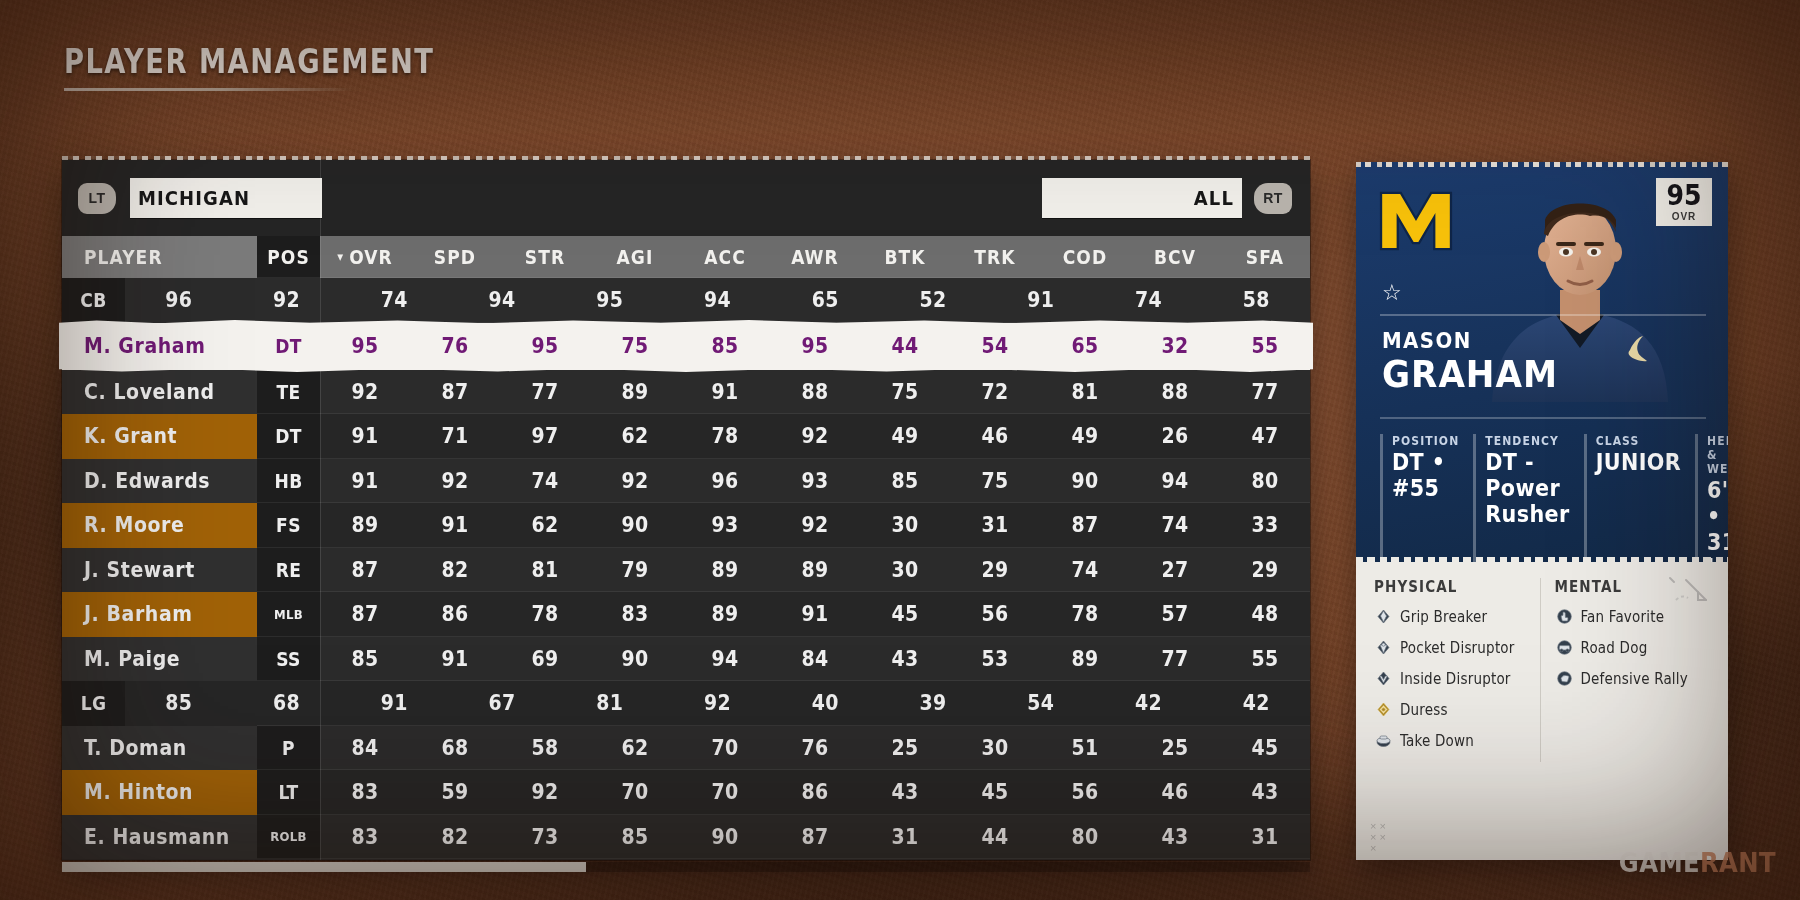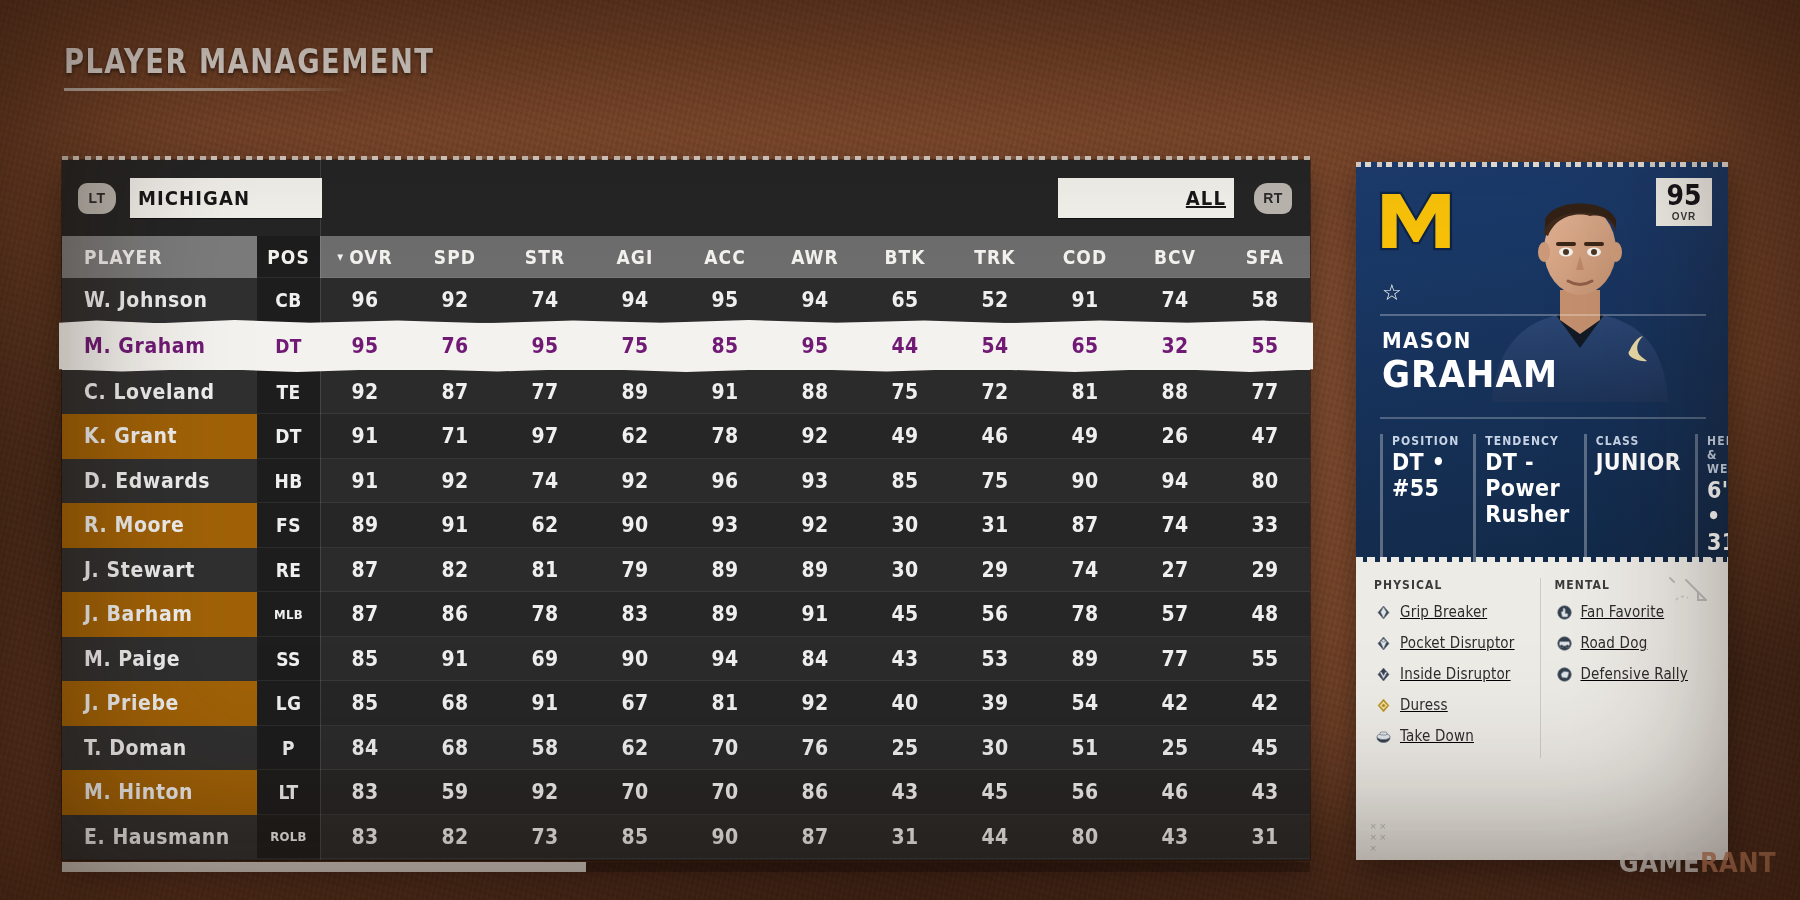--- a/index.html
+++ b/index.html
@@ -70,21 +70,21 @@
   }
   .bumper.rb { border-radius: 14px 9px 9px 14px; }
   .filter-box {
     height: 40px; background: #f1efea; color: #171717;
     display: flex; align-items: center;
     font-family: "DejaVu Sans Condensed", "Liberation Sans Narrow", "Liberation Sans", sans-serif;
     font-weight: 700; font-size: 20px; letter-spacing: 1.1px;
     padding: 0 8px; box-shadow: 0 1px 0 rgba(0,0,0,0.5);
   }
   #team-filter { margin-left: 14px; width: 192px; }
-  #type-filter { width: 176px; justify-content: flex-end; margin-right: 20px; text-decoration: underline; }
+  #type-filter { width: 200px; justify-content: flex-end; margin-right: 12px; }
   .spacer { flex: 1 1 auto; }
 
   
   .tbl { width: 100%; font-family: "DejaVu Sans Condensed", "Liberation Sans Narrow", "Liberation Sans", sans-serif; }
   .trow { display: flex; align-items: stretch; height: 44.5px; position: relative; }
   .thead { height: 42px; }
   .thead .cell { background: #6d6d6d; color: #f2f1ee; font-size: 19px; letter-spacing: 1.1px; font-weight: 700; }
   .thead .cell.c-player { background: #7b7b7b; }
   .thead .cell.c-pos { background: #6a6a6a; }
   .cell {
@@ -189,23 +189,23 @@
   .card-bottom::before {
     content:""; position:absolute; left:0; right:0; top:-5px; height:8px;
     background: repeating-linear-gradient(90deg, #edebe6 0 7px, rgba(0,0,0,0) 7px 11px, #edebe6 11px 19px, rgba(0,0,0,0) 19px 24px);
   }
   .ab-cols { display: flex; gap: 0; }
   .ab-col { flex: 1 1 0; }
   .ab-col.left { border-right: 1px solid #cfccc5; padding-right: 10px; }
   .ab-col.right { padding-left: 14px; }
   .ab-head {
     font-family: "DejaVu Sans Condensed","Liberation Sans Narrow","Liberation Sans",sans-serif;
-    font-size: 12px; letter-spacing: 1.1px; color: #3b3b3b; font-weight: 700; margin-bottom: 11px;
-  }
-  .ab-item { display: flex; gap: 7px; margin-bottom: 12px; text-decoration: underline; }
+    font-size: 15px; letter-spacing: 1.1px; color: #3b3b3b; font-weight: 700; margin-bottom: 11px;
+  }
+  .ab-item { display: flex; align-items: center; gap: 7px; margin-bottom: 12px; }
   .ab-item .lbl {
     font-family: "DejaVu Sans Condensed","Liberation Sans Narrow","Liberation Sans",sans-serif;
     font-size: 15px; color: #2c2c2c; letter-spacing: 0.2px;
   }
   .ab-ic { width: 19px; height: 19px; flex: 0 0 19px; }
   .ab-ic svg { display: block; width: 19px; height: 19px; }
 
   .dpad-hint { position: absolute; right: 14px; top: 12px; width: 48px; height: 34px; opacity: 0.5; }
   .xs-hint { position: absolute; left: 14px; bottom: 6px; opacity: 0.45; color: #7b7b7b; font-size: 11px; line-height: 11px; }
 
@@ -248,21 +248,20 @@
         <div class="cell c-stat">ACC</div>
         <div class="cell c-stat">AWR</div>
         <div class="cell c-stat">BTK</div>
         <div class="cell c-stat">TRK</div>
         <div class="cell c-stat">COD</div>
         <div class="cell c-stat">BCV</div>
         <div class="cell c-stat">SFA</div>
       </div>
     <div id="table-body">
         <div class="trow odd">
-          <div class="cell c-player">W. Johnson</div>
           <div class="cell c-pos">CB</div>
           <div class="cell c-stat">96</div>
           <div class="cell c-stat">92</div>
           <div class="cell c-stat">74</div>
           <div class="cell c-stat">94</div>
           <div class="cell c-stat">95</div>
           <div class="cell c-stat">94</div>
           <div class="cell c-stat">65</div>
           <div class="cell c-stat">52</div>
           <div class="cell c-stat">91</div>
@@ -383,21 +382,20 @@
           <div class="cell c-stat">90</div>
           <div class="cell c-stat">94</div>
           <div class="cell c-stat">84</div>
           <div class="cell c-stat">43</div>
           <div class="cell c-stat">53</div>
           <div class="cell c-stat">89</div>
           <div class="cell c-stat">77</div>
           <div class="cell c-stat">55</div>
         </div>
         <div class="trow even">
-          <div class="cell c-player">J. Priebe</div>
           <div class="cell c-pos">LG</div>
           <div class="cell c-stat">85</div>
           <div class="cell c-stat">68</div>
           <div class="cell c-stat">91</div>
           <div class="cell c-stat">67</div>
           <div class="cell c-stat">81</div>
           <div class="cell c-stat">92</div>
           <div class="cell c-stat">40</div>
           <div class="cell c-stat">39</div>
           <div class="cell c-stat">54</div>

